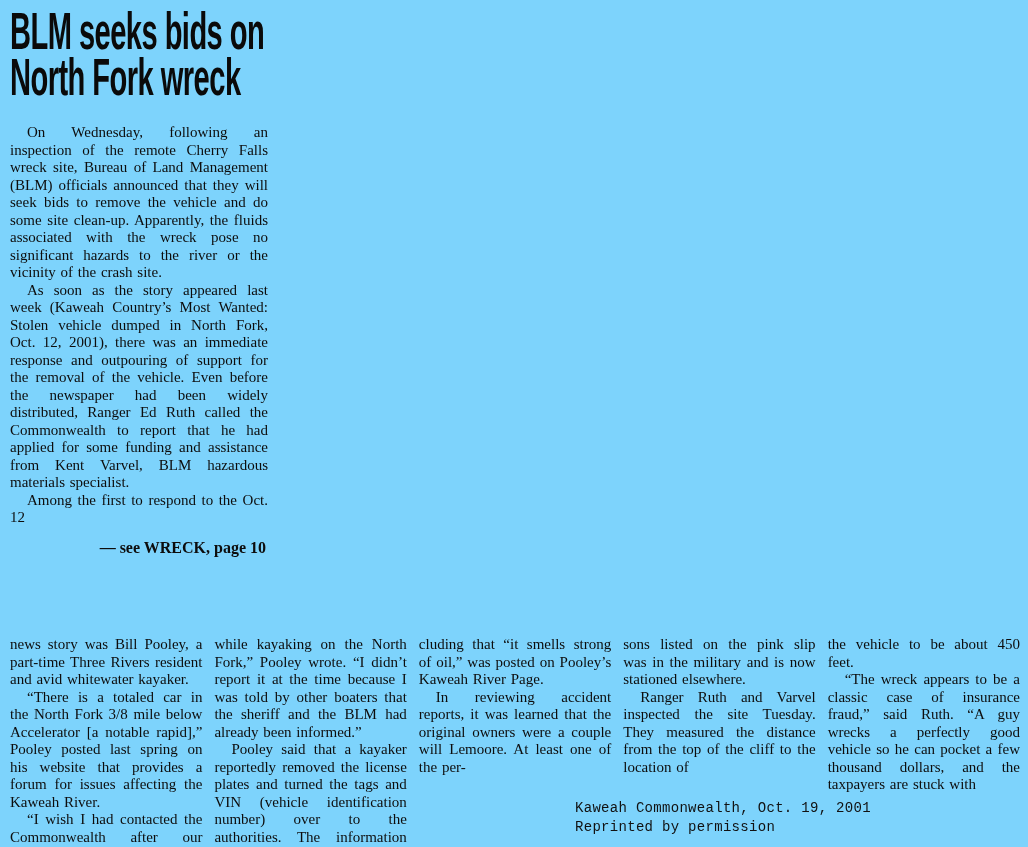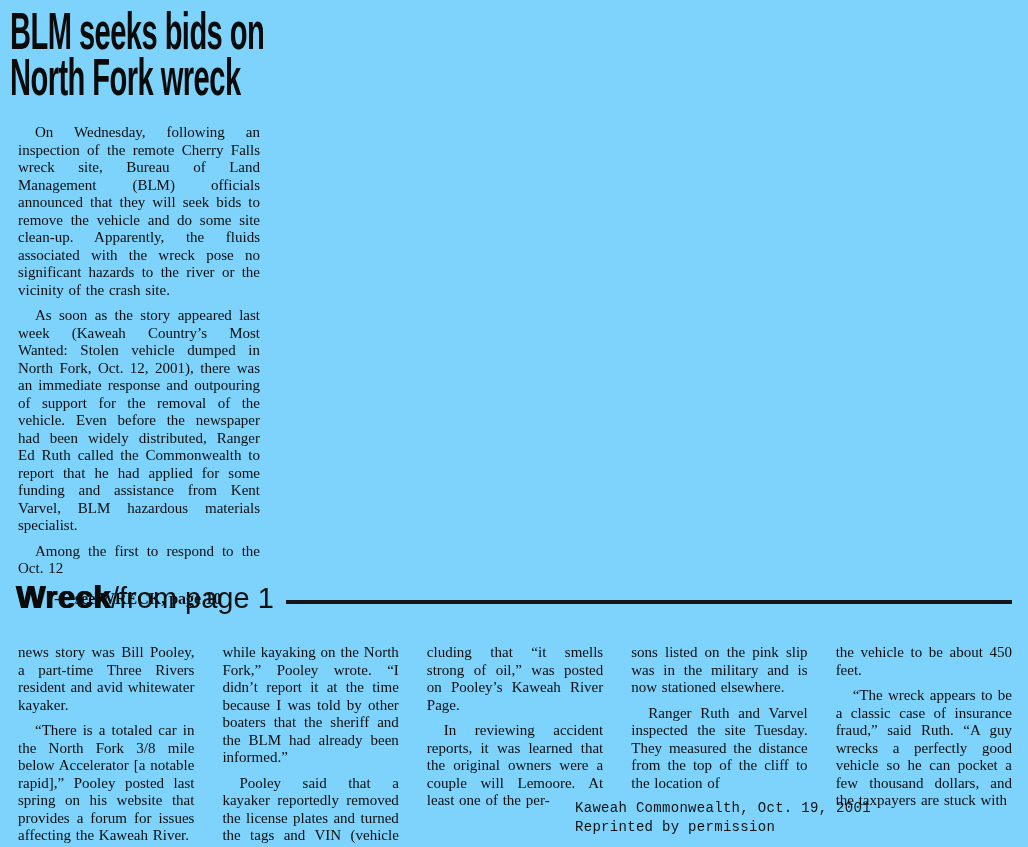--- a/index.html
+++ b/index.html
@@ -32,28 +32,28 @@
     transform-origin: 0 0;
     margin: 2px 0 24px 0;
     color: #0a0a0a;
   }
   .body-text, .col p {
     font-family: "Liberation Serif", serif;
     font-size: 15px;
     line-height: 17.5px;
     text-align: justify;
     text-indent: 17px;
-    margin: 8px;
+    margin: 0;
     word-spacing: 1px;
   }
   .jump-line {
     font-family: "Liberation Serif", serif;
     font-weight: bold;
     font-size: 16px;
-    text-align: center;
+    text-align: right;
     text-indent: 0;
     margin-top: 12px;
     padding-right: 2px;
   }
 
   
   .cont-header {
     position: absolute;
     left: 16px;
     top: 583px;
@@ -119,26 +119,20 @@
 
   <div class="lead-col">
     <h1 class="headline">BLM seeks bids on
 North Fork wreck</h1>
     <p class="body-text">On Wednesday, following an inspection of the remote Cherry Falls wreck site, Bureau of Land Management (BLM) officials announced that they will seek bids to remove the vehicle and do some site clean-up. Apparently, the fluids associated with the wreck pose no significant hazards to the river or the vicinity of the crash site.</p>
     <p class="body-text">As soon as the story appeared last week (Kaweah Country’s Most Wanted: Stolen vehicle dumped in North Fork, Oct. 12, 2001), there was an immediate response and outpouring of support for the removal of the vehicle. Even before the newspaper had been widely distributed, Ranger Ed Ruth called the Commonwealth to report that he had applied for some funding and assistance from Kent Varvel, BLM hazardous materials specialist.</p>
     <p class="body-text">Among the first to respond to the Oct. 12</p>
     <p class="jump-line">— see WRECK, page 10</p>
   </div>
 
-  <div class="cont-header">
-    <span class="cont-title">
-      <span class="cont-title-bold">Wreck</span><span class="cont-title-rest">/from page 1</span>
-    </span>
-    <span class="cont-rule"></span>
-  </div>
 
   <div class="cols">
     <div class="col">
       <p class="noindent">news story was Bill Pooley, a part-time Three Rivers resident and avid whitewater kayaker.</p>
       <p>“There is a totaled car in the North Fork 3/8 mile below Accelerator [a notable rapid],” Pooley posted last spring on his website that provides a forum for issues affecting the Kaweah River.</p>
       <p>“I wish I had contacted the Commonwealth after our discovery of the car on May 10, 2001,</p>
     </div>
     <div class="col">
       <p class="noindent">while kayaking on the North Fork,” Pooley wrote. “I didn’t report it at the time because I was told by other boaters that the sheriff and the BLM had already been informed.”</p>
       <p>Pooley said that a kayaker reportedly removed the license plates and turned the tags and VIN (vehicle identification number) over to the authorities. The information about the wreck, in-</p>

